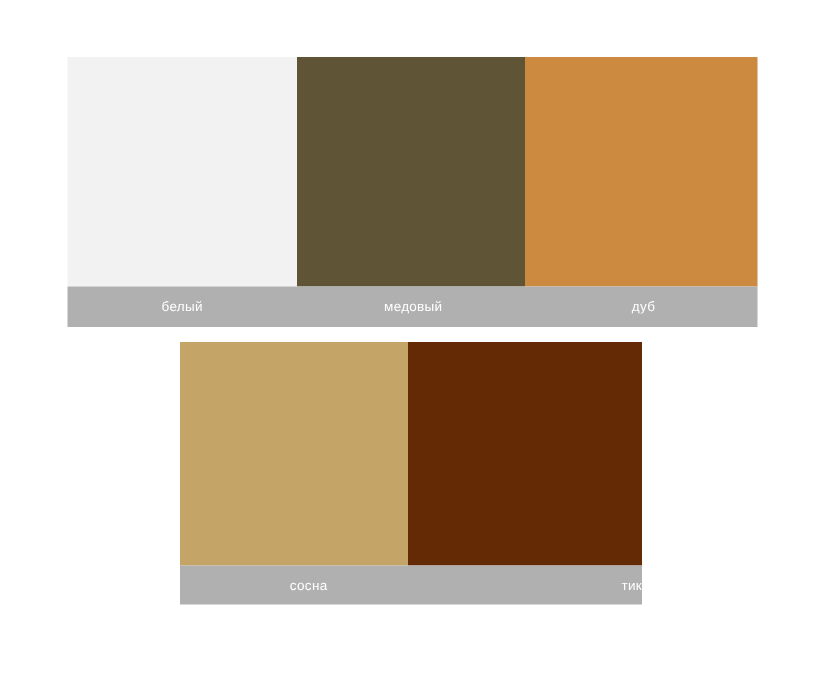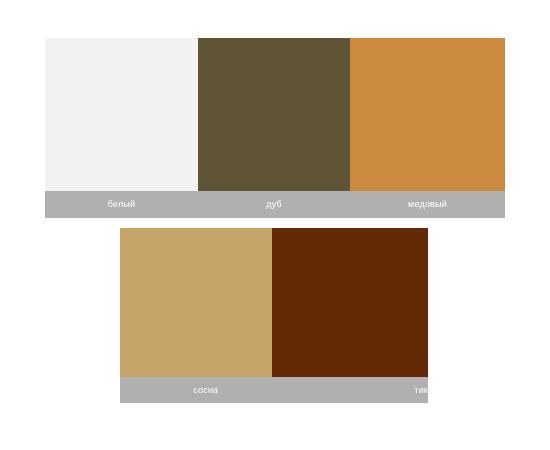--- a/index.html
+++ b/index.html
@@ -96,22 +96,22 @@
   <div id="group-row-1" class="swatch-group">
 
     <div class="swatch-strip">
       <div id="tile-white" class="swatch-tile" style="background: rgb(242, 242, 242);"></div>
       <div id="tile-oak" class="swatch-tile" style="background: rgb(96, 84, 55);"></div>
       <div id="tile-honey" class="swatch-tile" style="background: rgb(204, 138, 65);"></div>
     </div>
 
     <div class="label-bar" style="background: rgb(176, 176, 176);">
       <div id="label-white" class="swatch-label" style="color: rgb(255, 255, 255);">белый</div>
+      <div id="label-honey" class="swatch-label" style="color: rgb(255, 255, 255);">медовый</div>
       <div id="label-oak" class="swatch-label" style="color: rgb(255, 255, 255);">дуб</div>
-      <div id="label-honey" class="swatch-label" style="color: rgb(255, 255, 255);">медовый</div>
     </div>
 
   </div>
 
   <div id="group-row-2" class="swatch-group">
 
     <div class="swatch-strip">
       <div id="tile-pine" class="swatch-tile" style="background: rgb(197, 164, 104);"></div>
       <div id="tile-teak" class="swatch-tile" style="background: rgb(100, 42, 6);"></div>
     </div>

